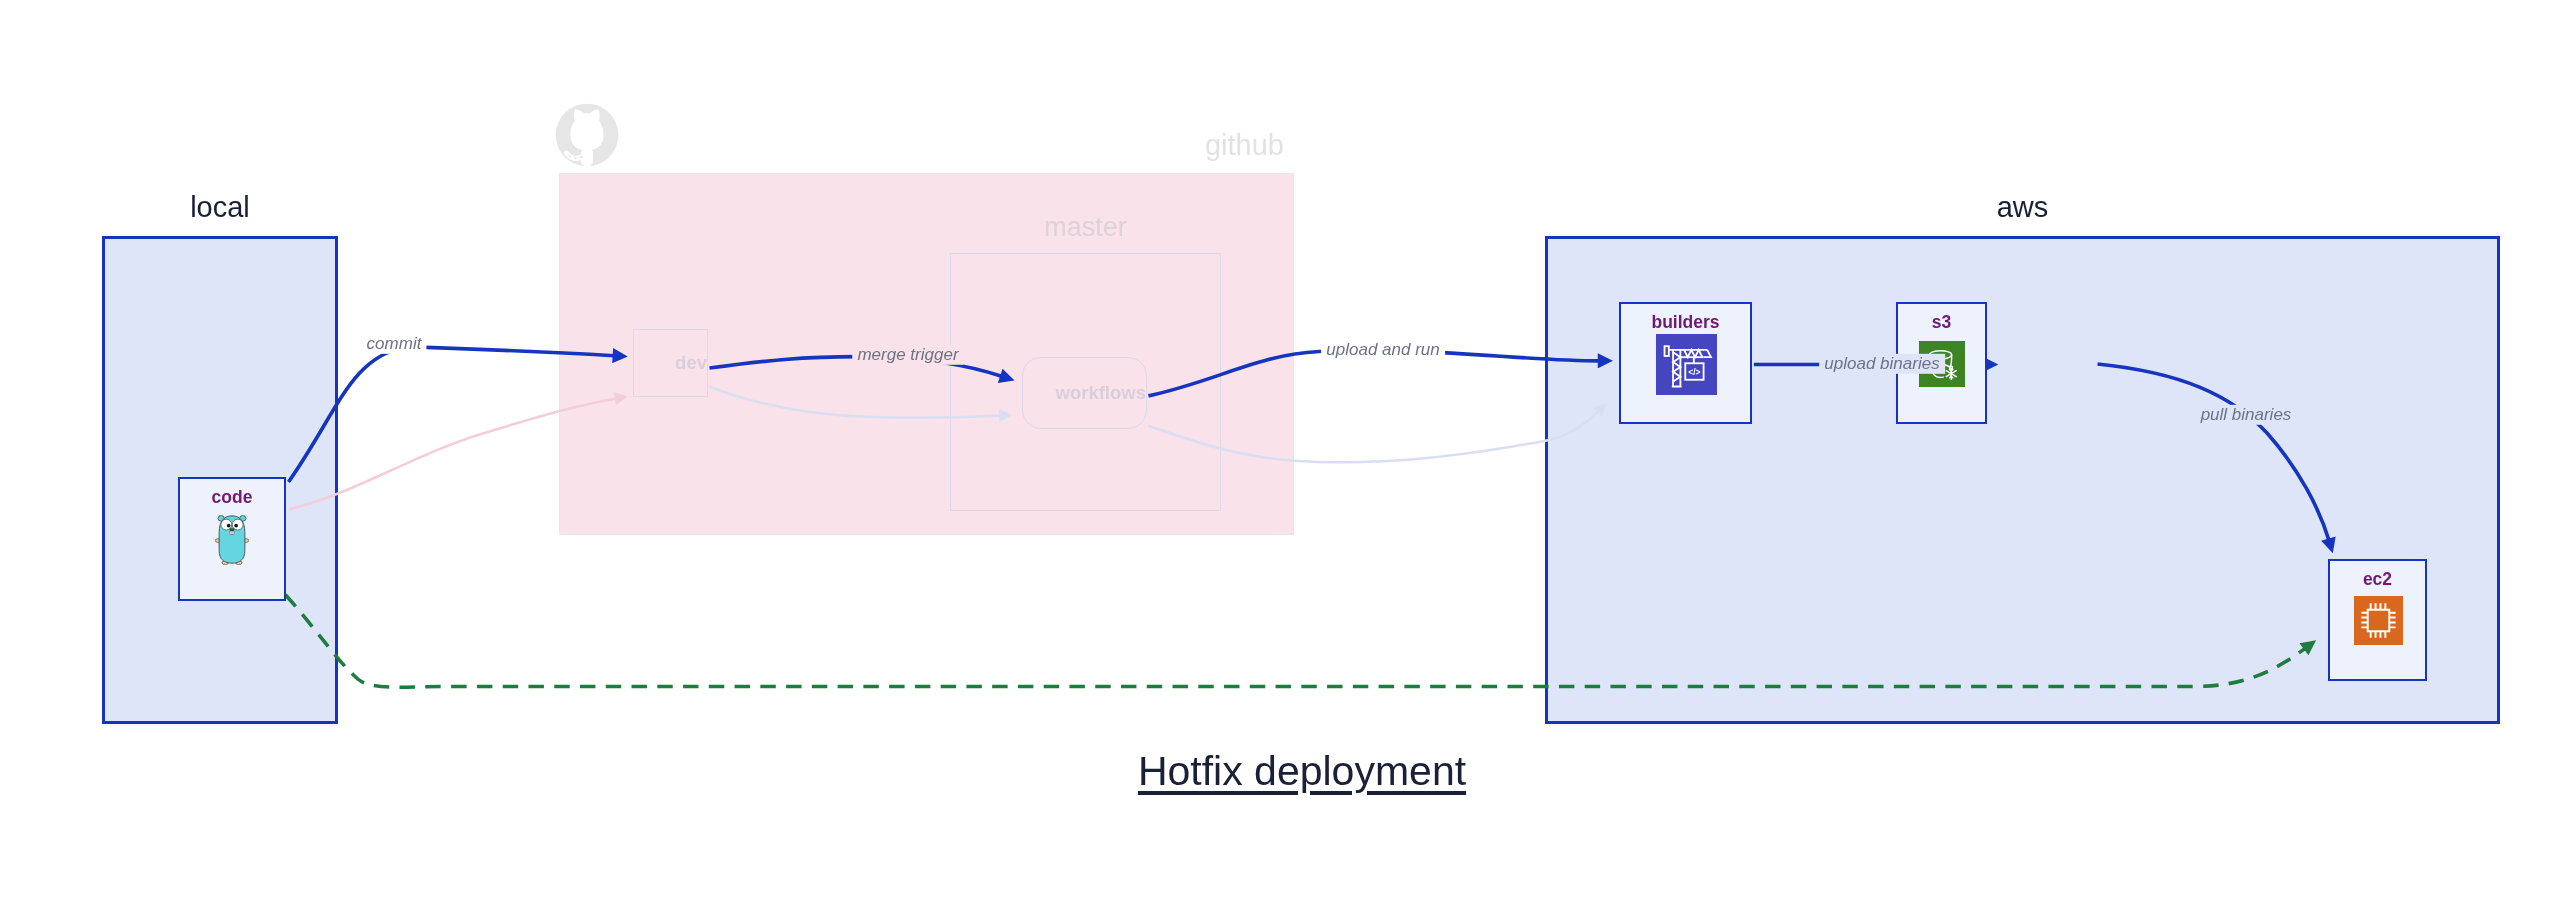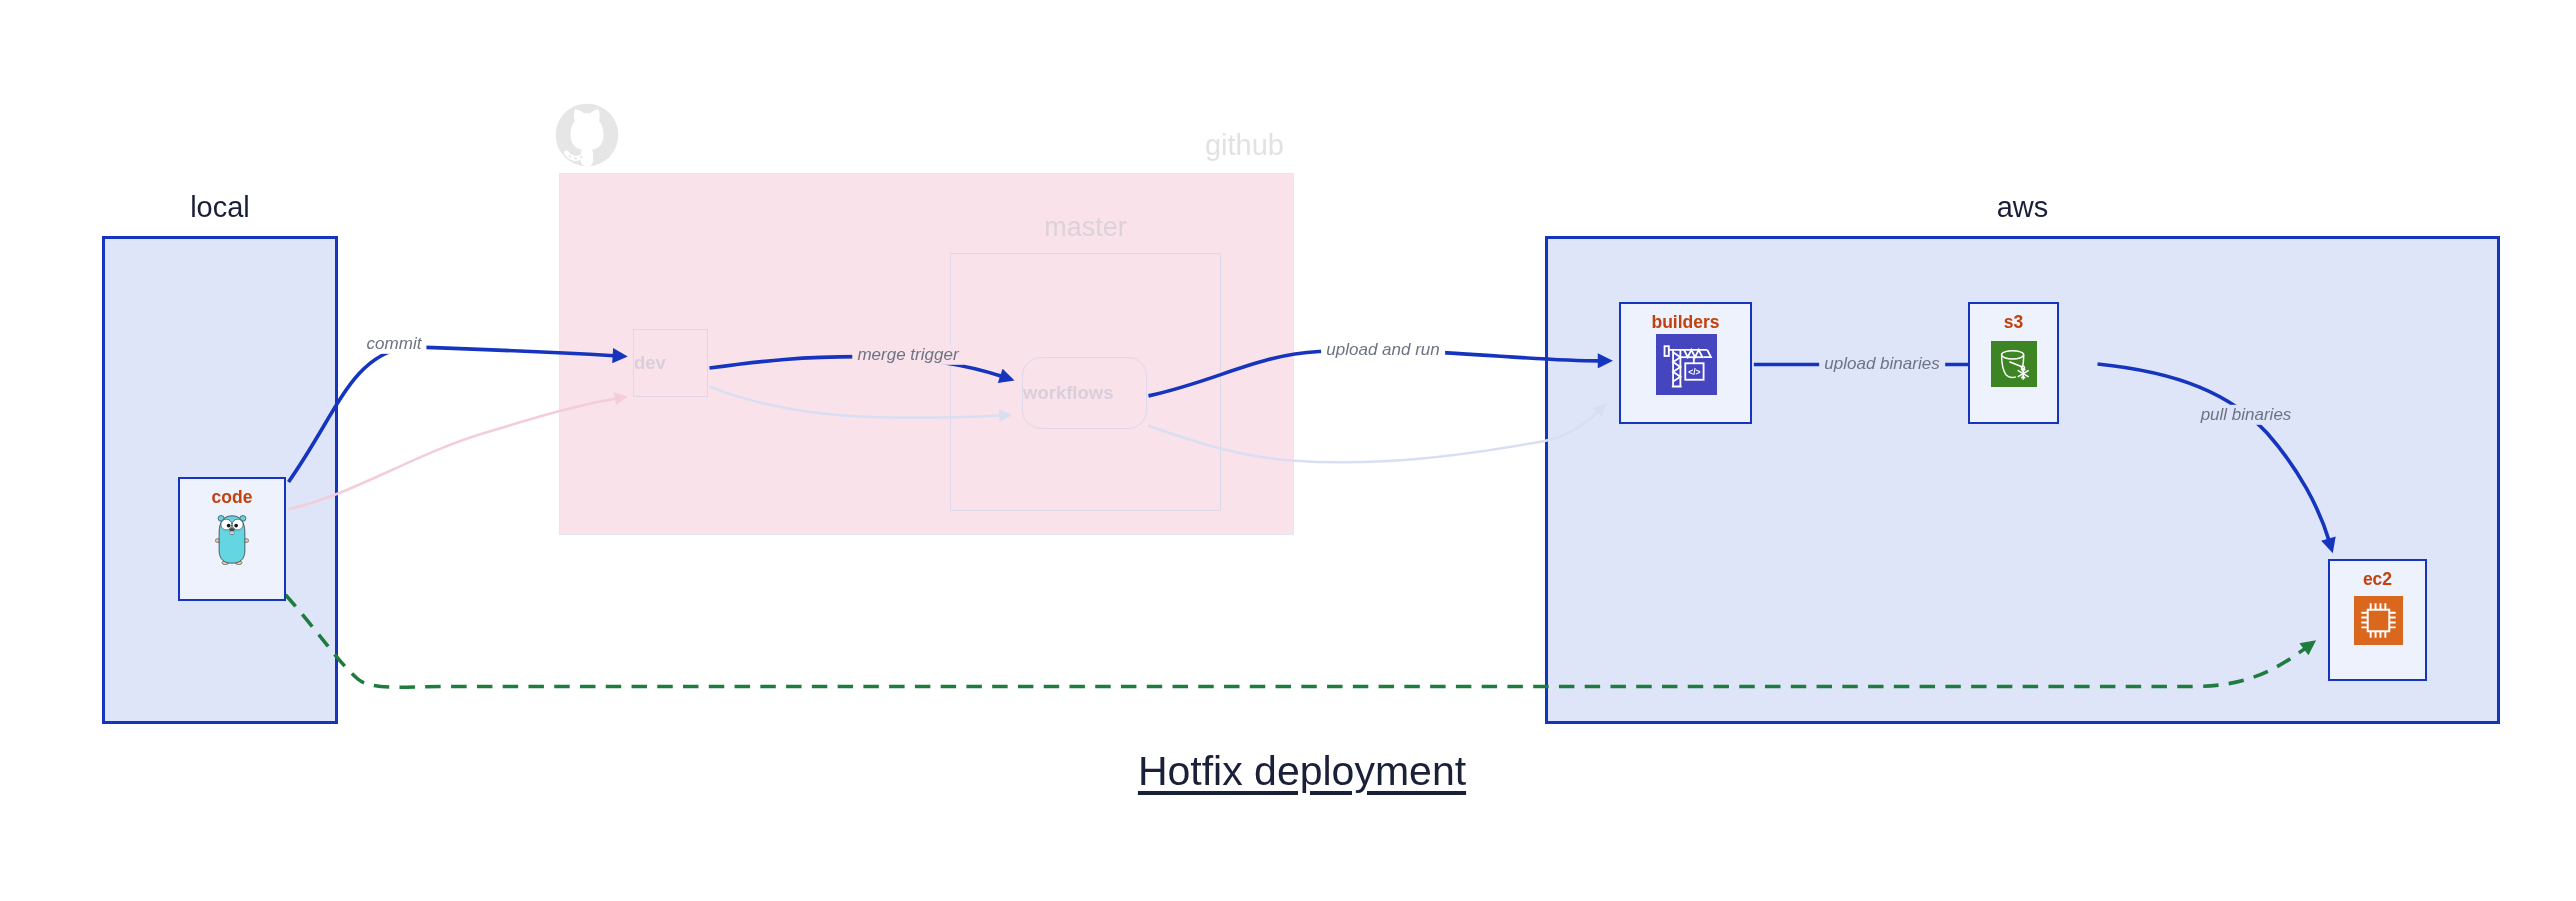--- a/index.html
+++ b/index.html
@@ -9,22 +9,22 @@
   }
   
   .container-box{position:absolute;box-sizing:border-box;background:#dfe5f9;border:3.1px solid #1535be;}
   .container-box.faded{background:#f9e2e9;border:1.5px solid #e2e6f6;}
   .container-box.subgroup{background:transparent;border:1.5px solid #ded8eb;}
   .cont-label{position:absolute;font-size:29px;color:#191f38;text-align:center;line-height:1.1;}
   .cont-label.faded{color:#e2e2e2;}
   .cont-label.master{color:#ddd2d9;font-size:27px;}
   
   .node{position:absolute;box-sizing:border-box;background:#eef2fc;border:2.1px solid #1535be;}
-  .node.faded{background:#f9e2e9;border:1.5px solid #ded8eb;display:flex;align-items:center;justify-content:flex-start;}
-  .node-label{display:block;margin-top:8.2px;text-align:center;font-weight:bold;font-size:17.5px;color:#c2410c;}
+  .node.faded{background:#f9e2e9;border:1.5px solid #ded8eb;display:flex;align-items:center;justify-content:flex-end;}
+  .node-label{display:block;margin-top:8.2px;text-align:center;font-weight:bold;font-size:17.5px;color:#701a75;}
   .node.faded .node-label{margin:0;color:#d9cfdb;font-size:18.5px;}
   .node-icon{position:absolute;}
   
   #edges{position:absolute;left:0;top:0;pointer-events:none;}
   .edge-label{position:absolute;transform:translate(-50%,-50%);font-style:italic;font-size:17px;
     font-weight:500;color:#6d7383;white-space:nowrap;padding:0 5.2px;line-height:1.2;}
   .bg-white{background:#ffffff;}
   .bg-pink{background:#f9e2e9;}
   .bg-lav{background:#dfe5f9;}
   
@@ -132,21 +132,21 @@
       <path d="M40 38 H78"></path>
       <path d="M46 26 L52 38 L58 26 L64 38 L70 26 L76 38"></path>
       <path d="M84 26 L90 38 L78 38"></path>
       <path d="M62 38 V48"></path>
       <rect x="48" y="48" width="30" height="27"></rect>
     </g>
     <text x="63" y="66.5" font-size="14" font-weight="bold" fill="#ffffff" text-anchor="middle" font-family="Liberation Sans, sans-serif">&lt;/&gt;</text>
   </svg>
 </div>
 
-<div class="node" style="left:1968px;top:302px;width:91px;height:122px;">
+<div class="node" style="left:1896px;top:302px;width:91px;height:122px;">
   <span class="node-label">s3</span>
   <svg class="node-icon" style="left:20.6px;top:37px;" width="46" height="46" viewBox="0 0 100 100">
     <rect x="0" y="0" width="100" height="100" fill="#3d8524"></rect>
     <g stroke="#ffffff" stroke-width="3.2" fill="none">
       <ellipse cx="47" cy="30" rx="24" ry="9"></ellipse>
       <path d="M23 30 C23 52 27 66 33 74"></path>
       <path d="M71 30 C71 44 70 52 68 58"></path>
       <path d="M33 74 C38 79 47 80 54 78"></path>
       <path d="M40 45 L67 56"></path>
       <circle cx="69.5" cy="58" r="3.4"></circle>

